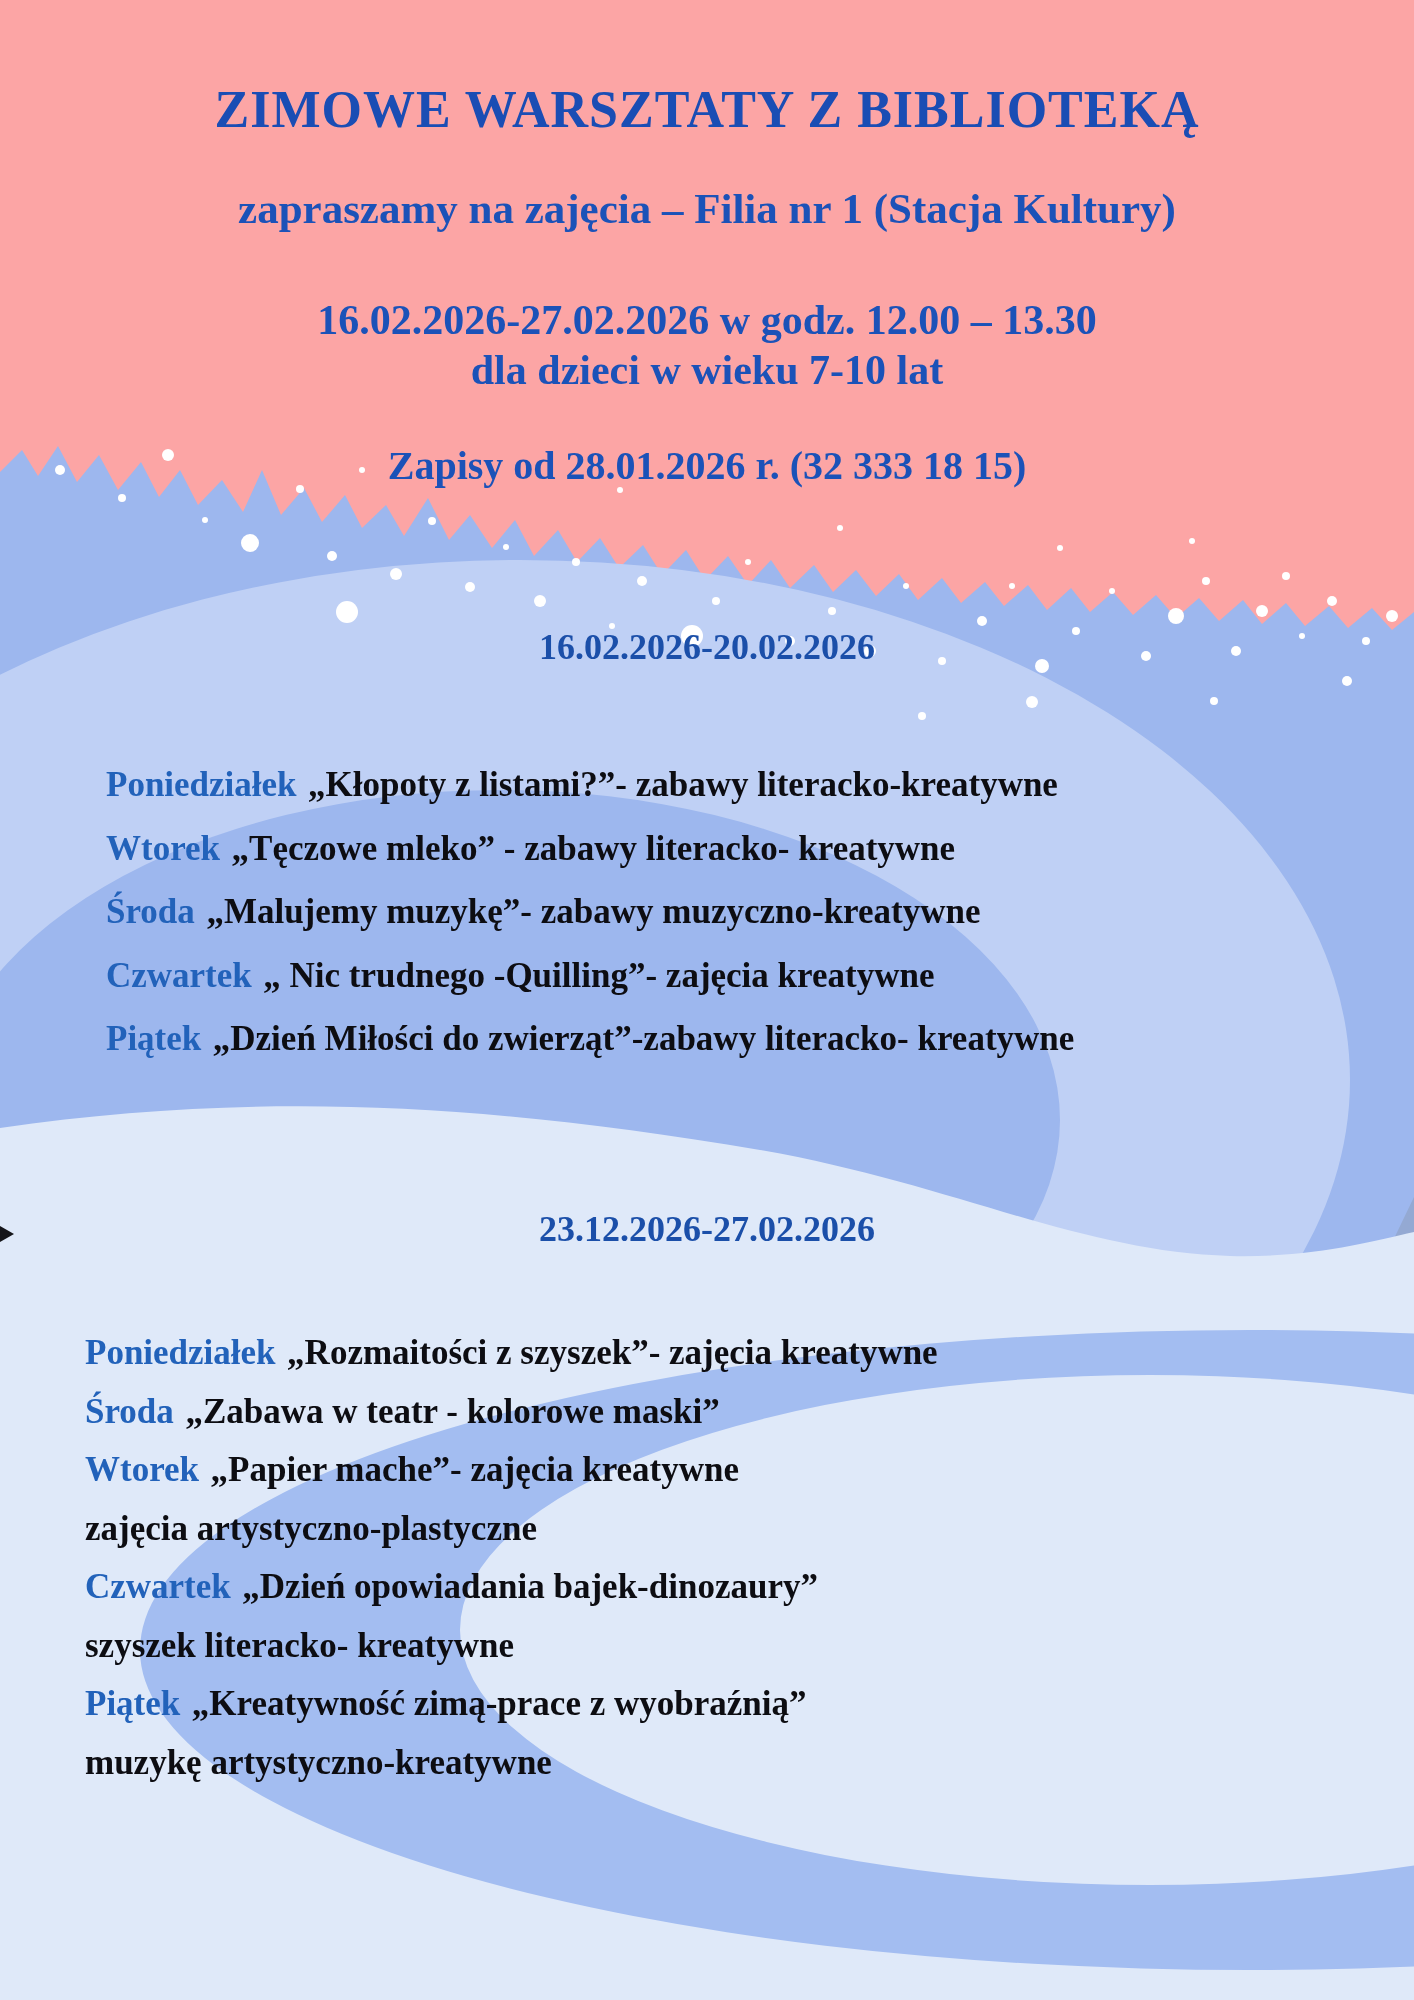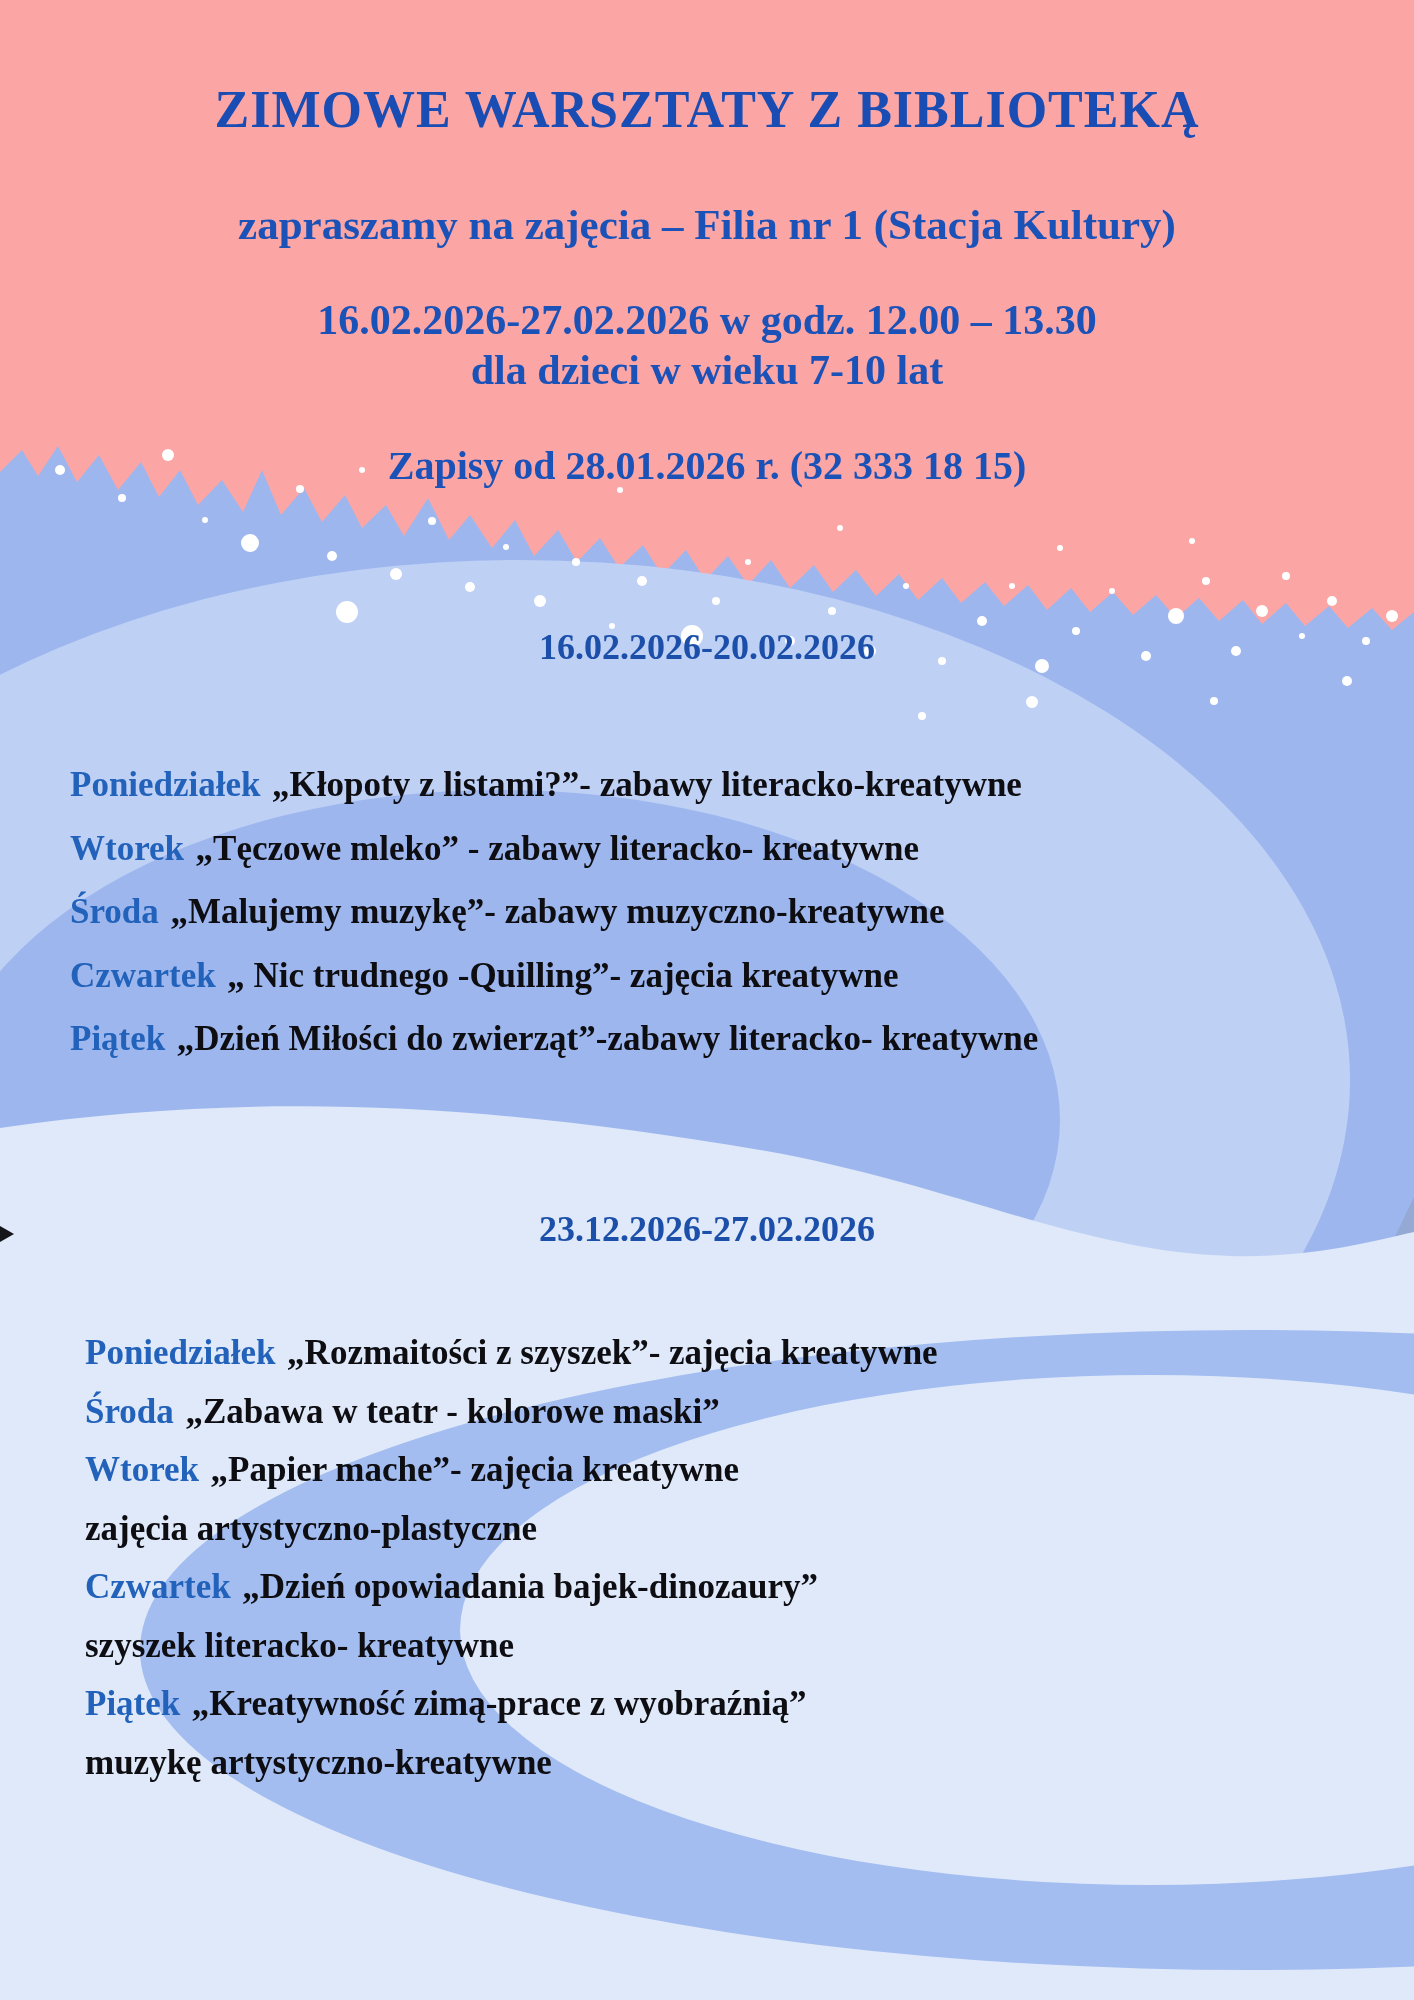--- a/index.html
+++ b/index.html
@@ -7,31 +7,31 @@
     position:relative;
     width:1414px;height:2000px;
     overflow:hidden;
     background:#fca5a5;
     font-family:Liberation Serif, serif;
     font-weight:700;
   }
   .bg-svg{position:absolute;left:0;top:0;width:1414px;height:2000px;}
   .txt{position:absolute;left:0;right:0;text-align:center;white-space:nowrap;}
   .title   {top:80px;  font-size:52px; font-weight:800; letter-spacing:1px; color:#1a4db4;}
-  .subtitle{top:200px; font-size:43px; color:#1b52b8;}
+  .subtitle{top:184px; font-size:43px; color:#1b52b8;}
   .dates1  {top:296px; font-size:42px; color:#1b52b8;}
   .dates2  {top:346px; font-size:42px; color:#1b52b8;}
   .signup  {top:442px; font-size:40px; color:#1b52b8;}
   .sec-header{font-size:36px; color:#1b4fa9;}
   .sec1{top:626px;}
   .sec2{top:1208px;}
   .list{position:absolute;color:#0d0d12;font-size:35px;}
   .list1{left:70px; top:753px;}
   .list2{left:48px; top:1324px;}
-  .list1 .row{line-height:63.5px;white-space:nowrap;}
+  .list1 .row{line-height:63.5px;white-space:nowrap;margin-left:36px;}
   .list2 .row{line-height:58.5px;white-space:nowrap;margin-left:37px;}
   .day{color:#2262ba;}
   .day:not(:empty){margin-right:0.33em;}
 </style>
 </head>
 <body>
 
 <div class="poster">
 
   <svg class="bg-svg" viewBox="0 0 1414 2000" preserveAspectRatio="none">

